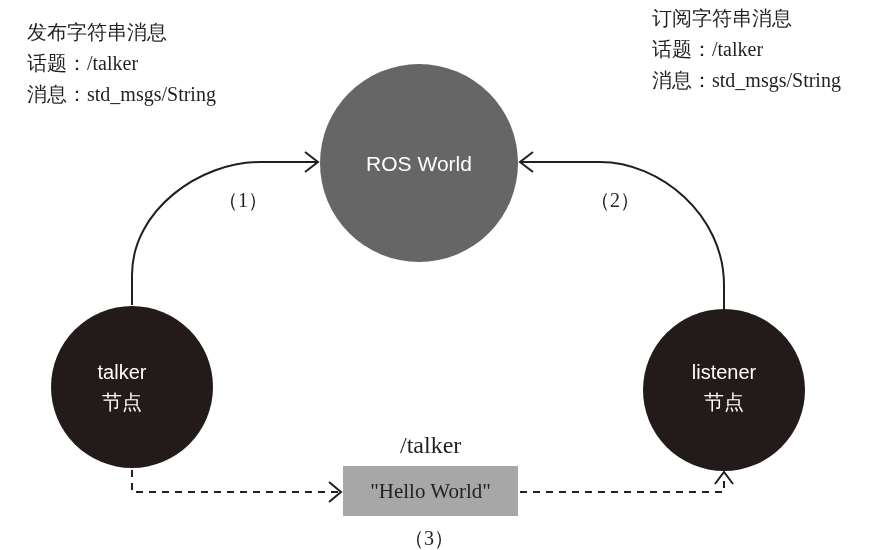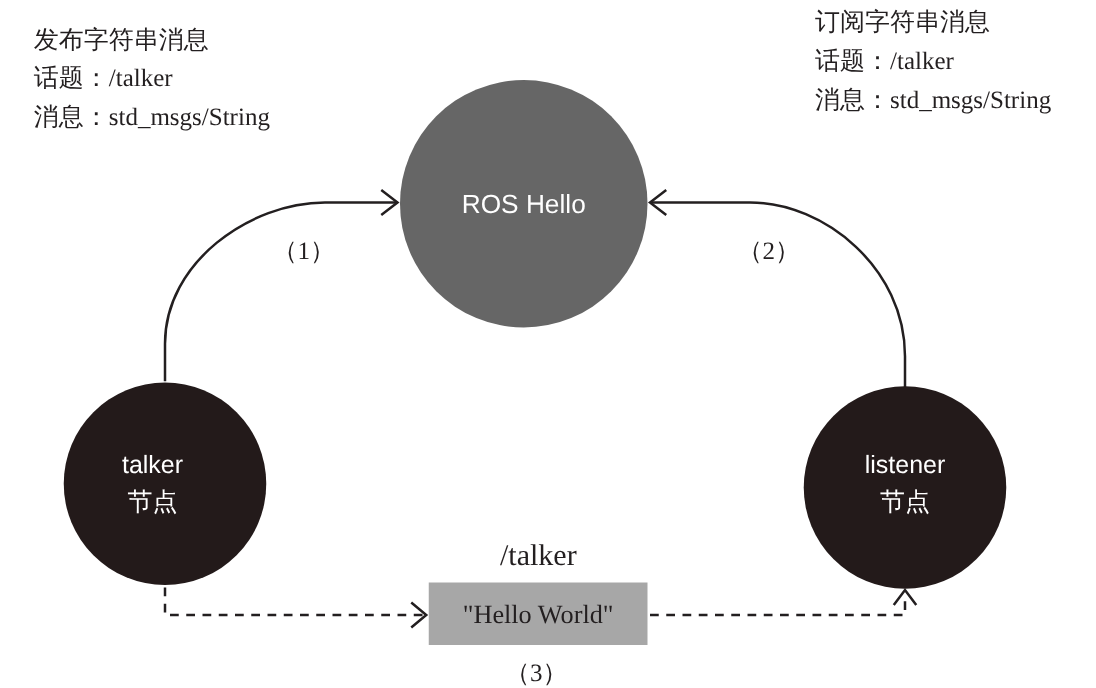--- a/index.html
+++ b/index.html
@@ -42,21 +42,21 @@
   <path d="M329,482 L341,492 L329,502" fill="none" stroke="#231f20" stroke-width="2"></path>
 
   <path d="M520,492 L724,492 L724,476" fill="none" stroke="#231f20" stroke-width="2" stroke-dasharray="7,6"></path>
   <path d="M715,484 L724,472 L733,484" fill="none" stroke="#231f20" stroke-width="2"></path>
 
   <circle id="master-circle" cx="419" cy="163" r="99" fill="#666666"></circle>
   <circle id="talker-circle" cx="132" cy="387" r="81" fill="#231a1a"></circle>
   <circle id="listener-circle" cx="724" cy="390" r="81" fill="#231a1a"></circle>
 </svg>
 
-<div class="node-label sans" style="left:320px; top:149px; width:198px; font-size:21px;">ROS Hello</div>
+<div class="node-label sans" style="left:320px; top:149px; width:198px; font-size:21px;">ROS World</div>
 
 <div class="node-label sans" style="left:52px; top:357px; width:140px;">
   <div>talker</div>
   <div>节点</div>
 </div>
 
 <div class="node-label sans" style="left:644px; top:357px; width:160px;">
   <div>listener</div>
   <div>节点</div>
 </div>

